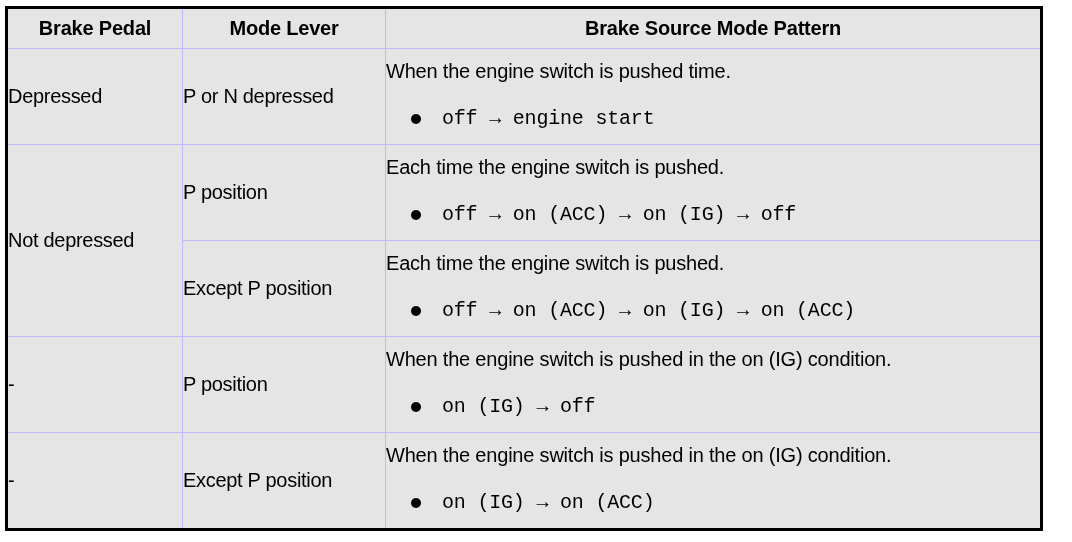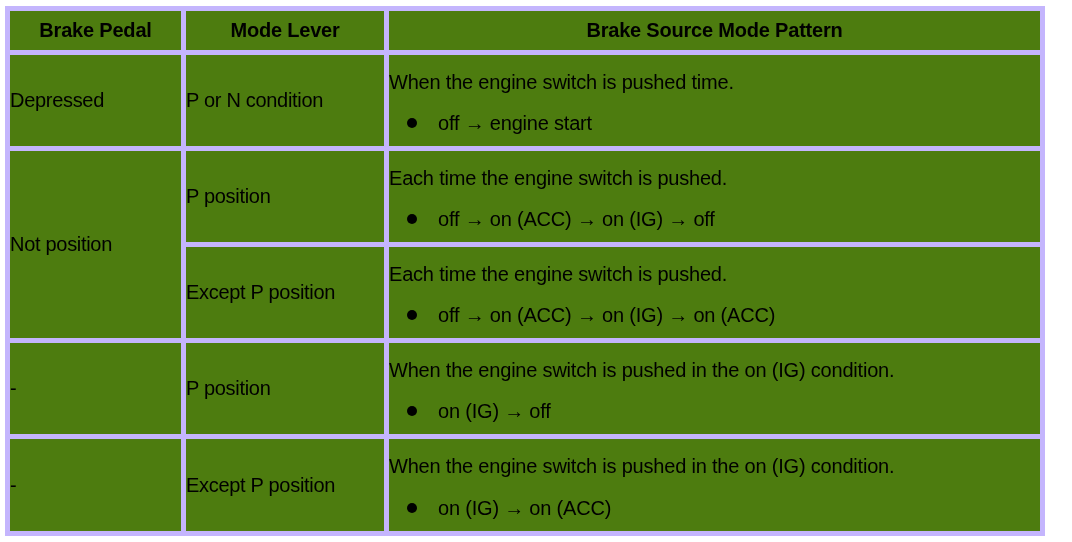--- a/index.html
+++ b/index.html
@@ -27,24 +27,24 @@
     left: 5px;
     top: 6px;
     width: 1035px;
     border-collapse: collapse;
     table-layout: fixed;
     background: #ffffff;
   }
 
   table.spec-table td,
   table.spec-table th {
-    border: 5px solid #c4b5fd;
+    border: 1px solid #c4b5fd;
     vertical-align: middle;
     padding: 0;
-    background: #4d7c0f;
+    background: #e5e5e5;
   }
 
   
   table.spec-table {
     border: 3px solid #000000;
   }
 
   .col-brake { width: 176px; }
   .col-shift { width: 203px; }
   .col-power { width: 656px; }
@@ -79,26 +79,27 @@
   .row-last { height: 97px; }
 
   .power-lead {
     margin: 0;
     padding-top: 9px;
     line-height: 1.12;
     white-space: nowrap;
   }
 
   .power-bullet {
-    margin: 5px;
+    margin: 12px;
     padding-top: 14px;
     padding-left: 37px;
     line-height: 1.12;
     white-space: nowrap;
     position: relative;
+    font-family: Liberation Mono, monospace;
   }
 
   .power-bullet .dot {
     position: absolute;
     left: 13px;
     top: 50%;
     transform: translateY(-50%);
     margin-top: 7px;
     width: 10px;
     height: 10px;
@@ -128,32 +129,32 @@
         <th>Brake Pedal</th>
         <th>Mode Lever</th>
         <th>Brake Source Mode Pattern</th>
       </tr>
     </thead>
 
     <tbody>
 
       <tr class="row-tall">
         <td class="cell-brake">Depressed</td>
-        <td class="cell-shift">P or N condition</td>
+        <td class="cell-shift">P or N depressed</td>
         <td class="cell-power">
           <p class="power-lead">When the engine switch is pushed time.</p>
           <p class="power-bullet">
             <span class="dot"></span>
             <span class="btxt">off → engine start</span>
           </p>
         </td>
       </tr>
 
       <tr class="row-tall">
-        <td class="cell-brake" rowspan="2">Not position</td>
+        <td class="cell-brake" rowspan="2">Not depressed</td>
         <td class="cell-shift">P position</td>
         <td class="cell-power">
           <p class="power-lead">Each time the engine switch is pushed.</p>
           <p class="power-bullet">
             <span class="dot"></span>
             <span class="btxt">off → on (ACC) → on (IG) → off</span>
           </p>
         </td>
       </tr>
 

